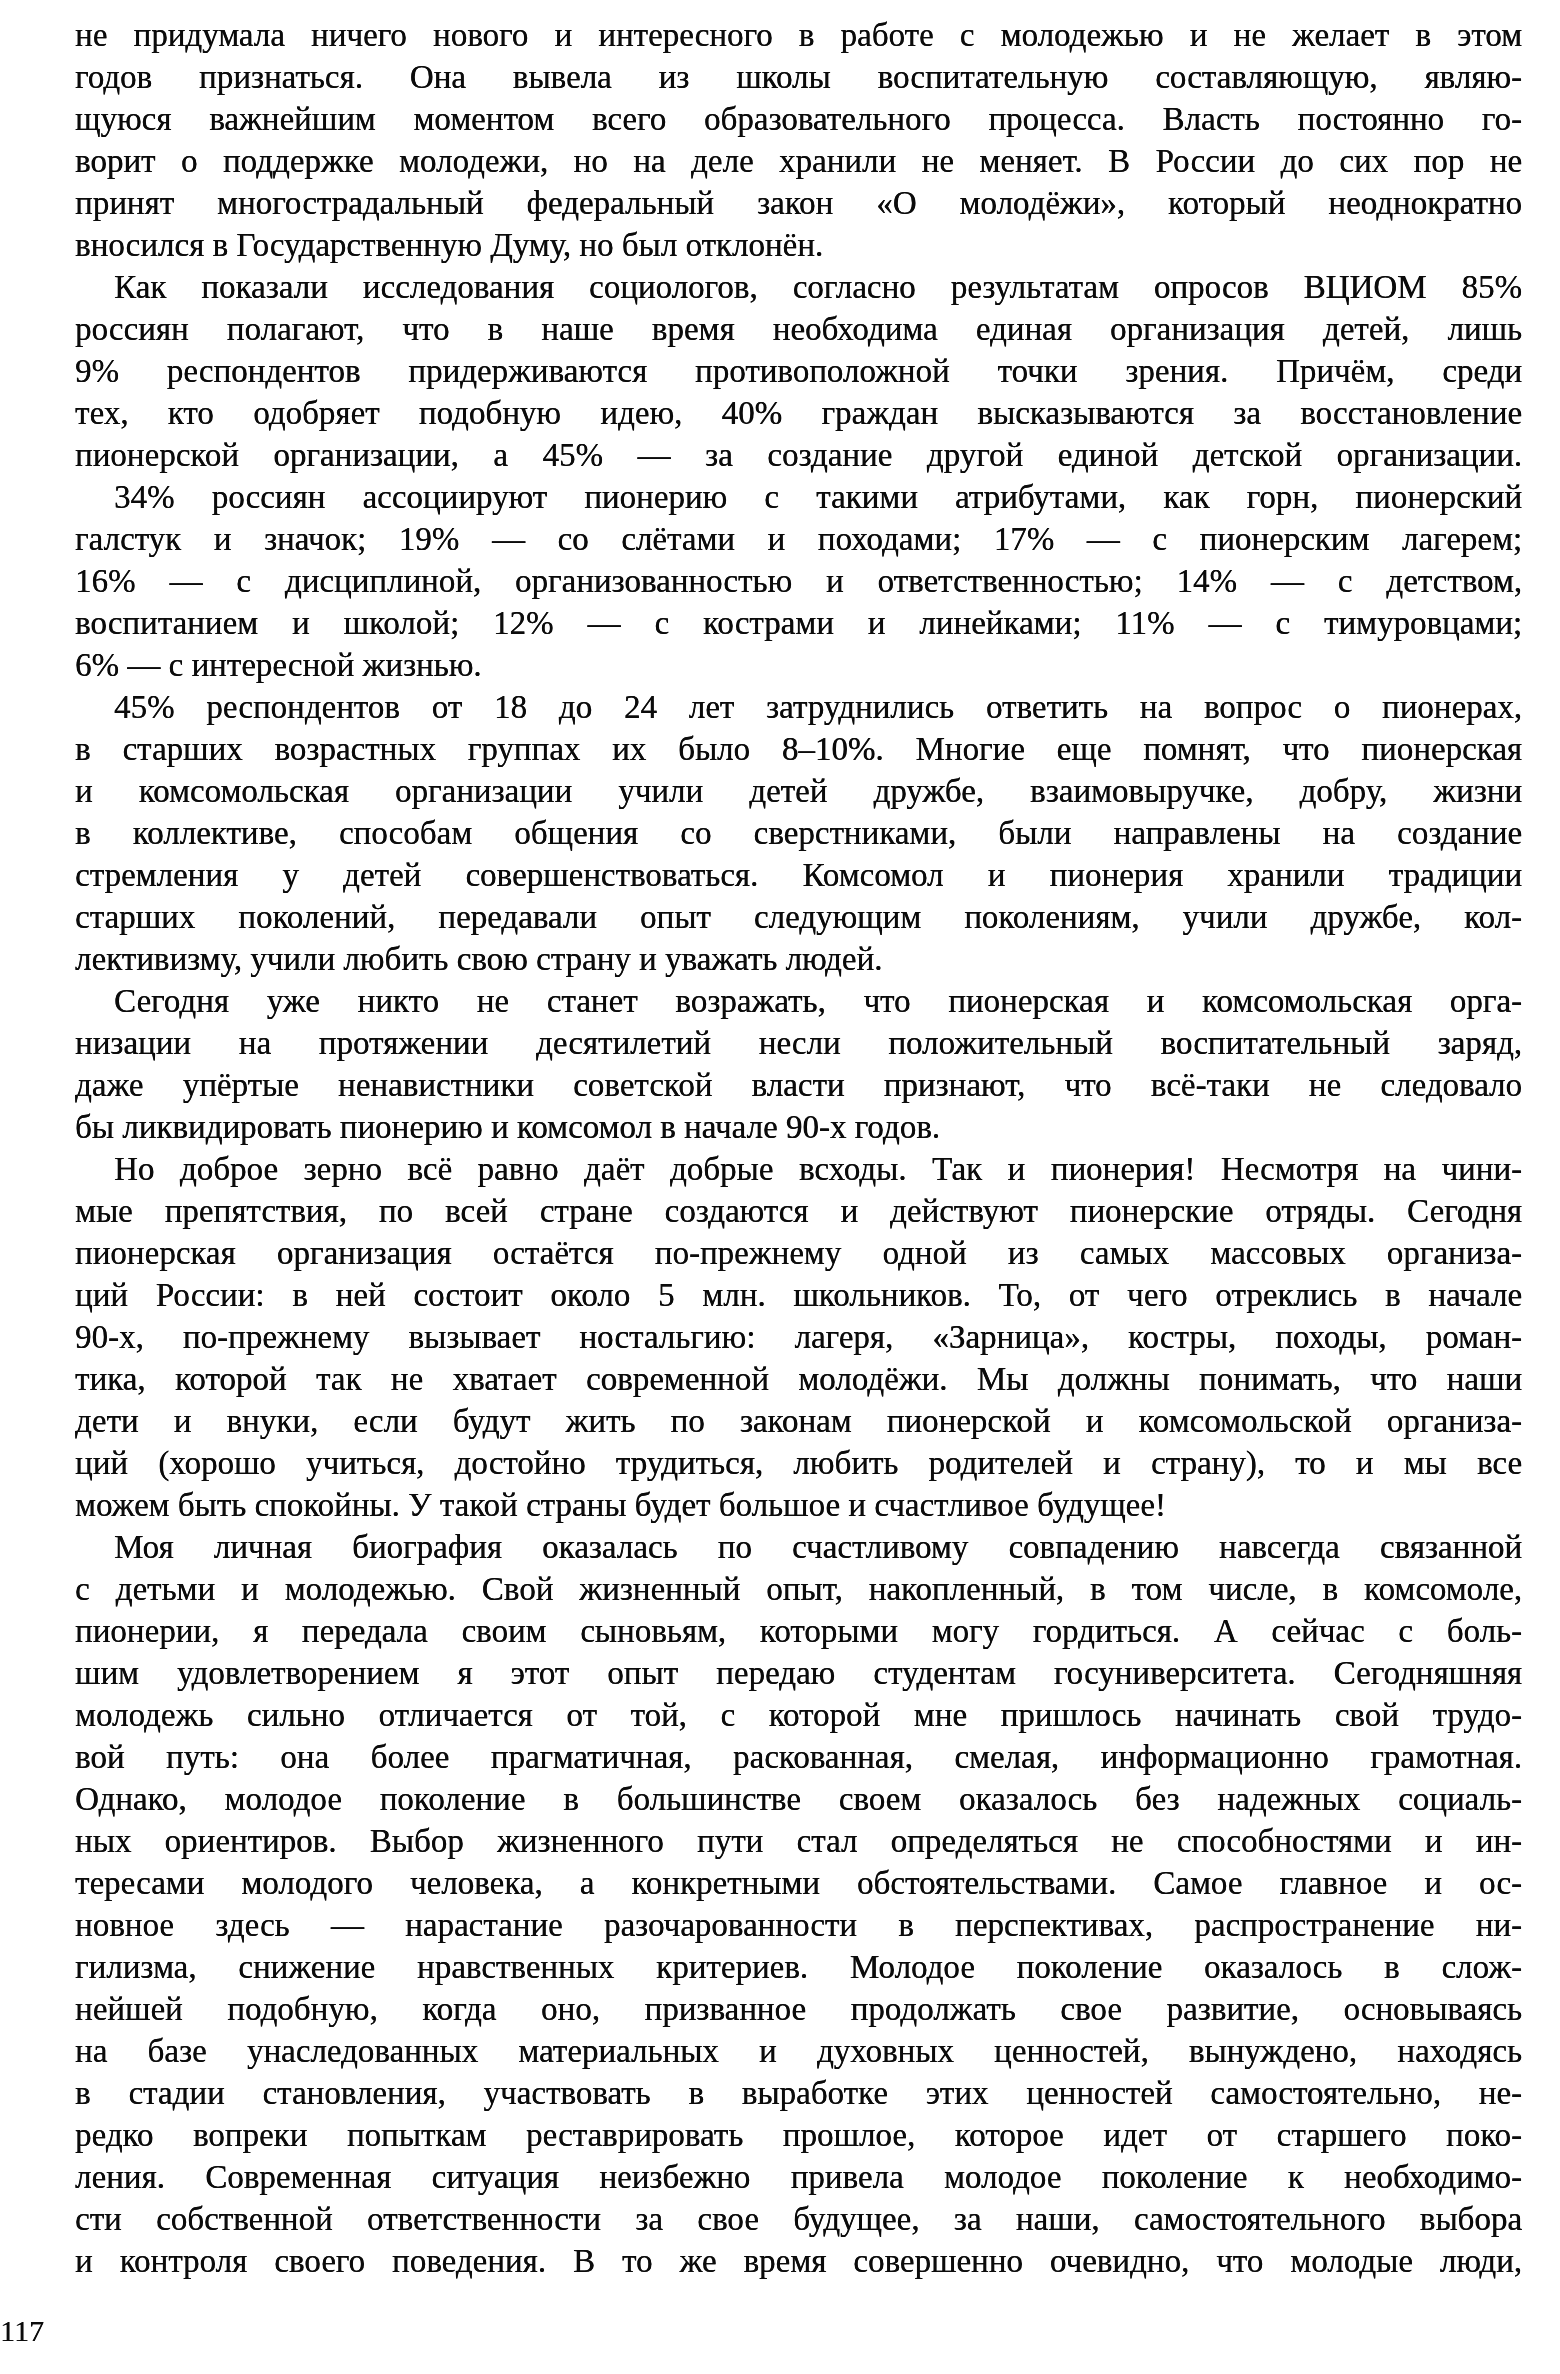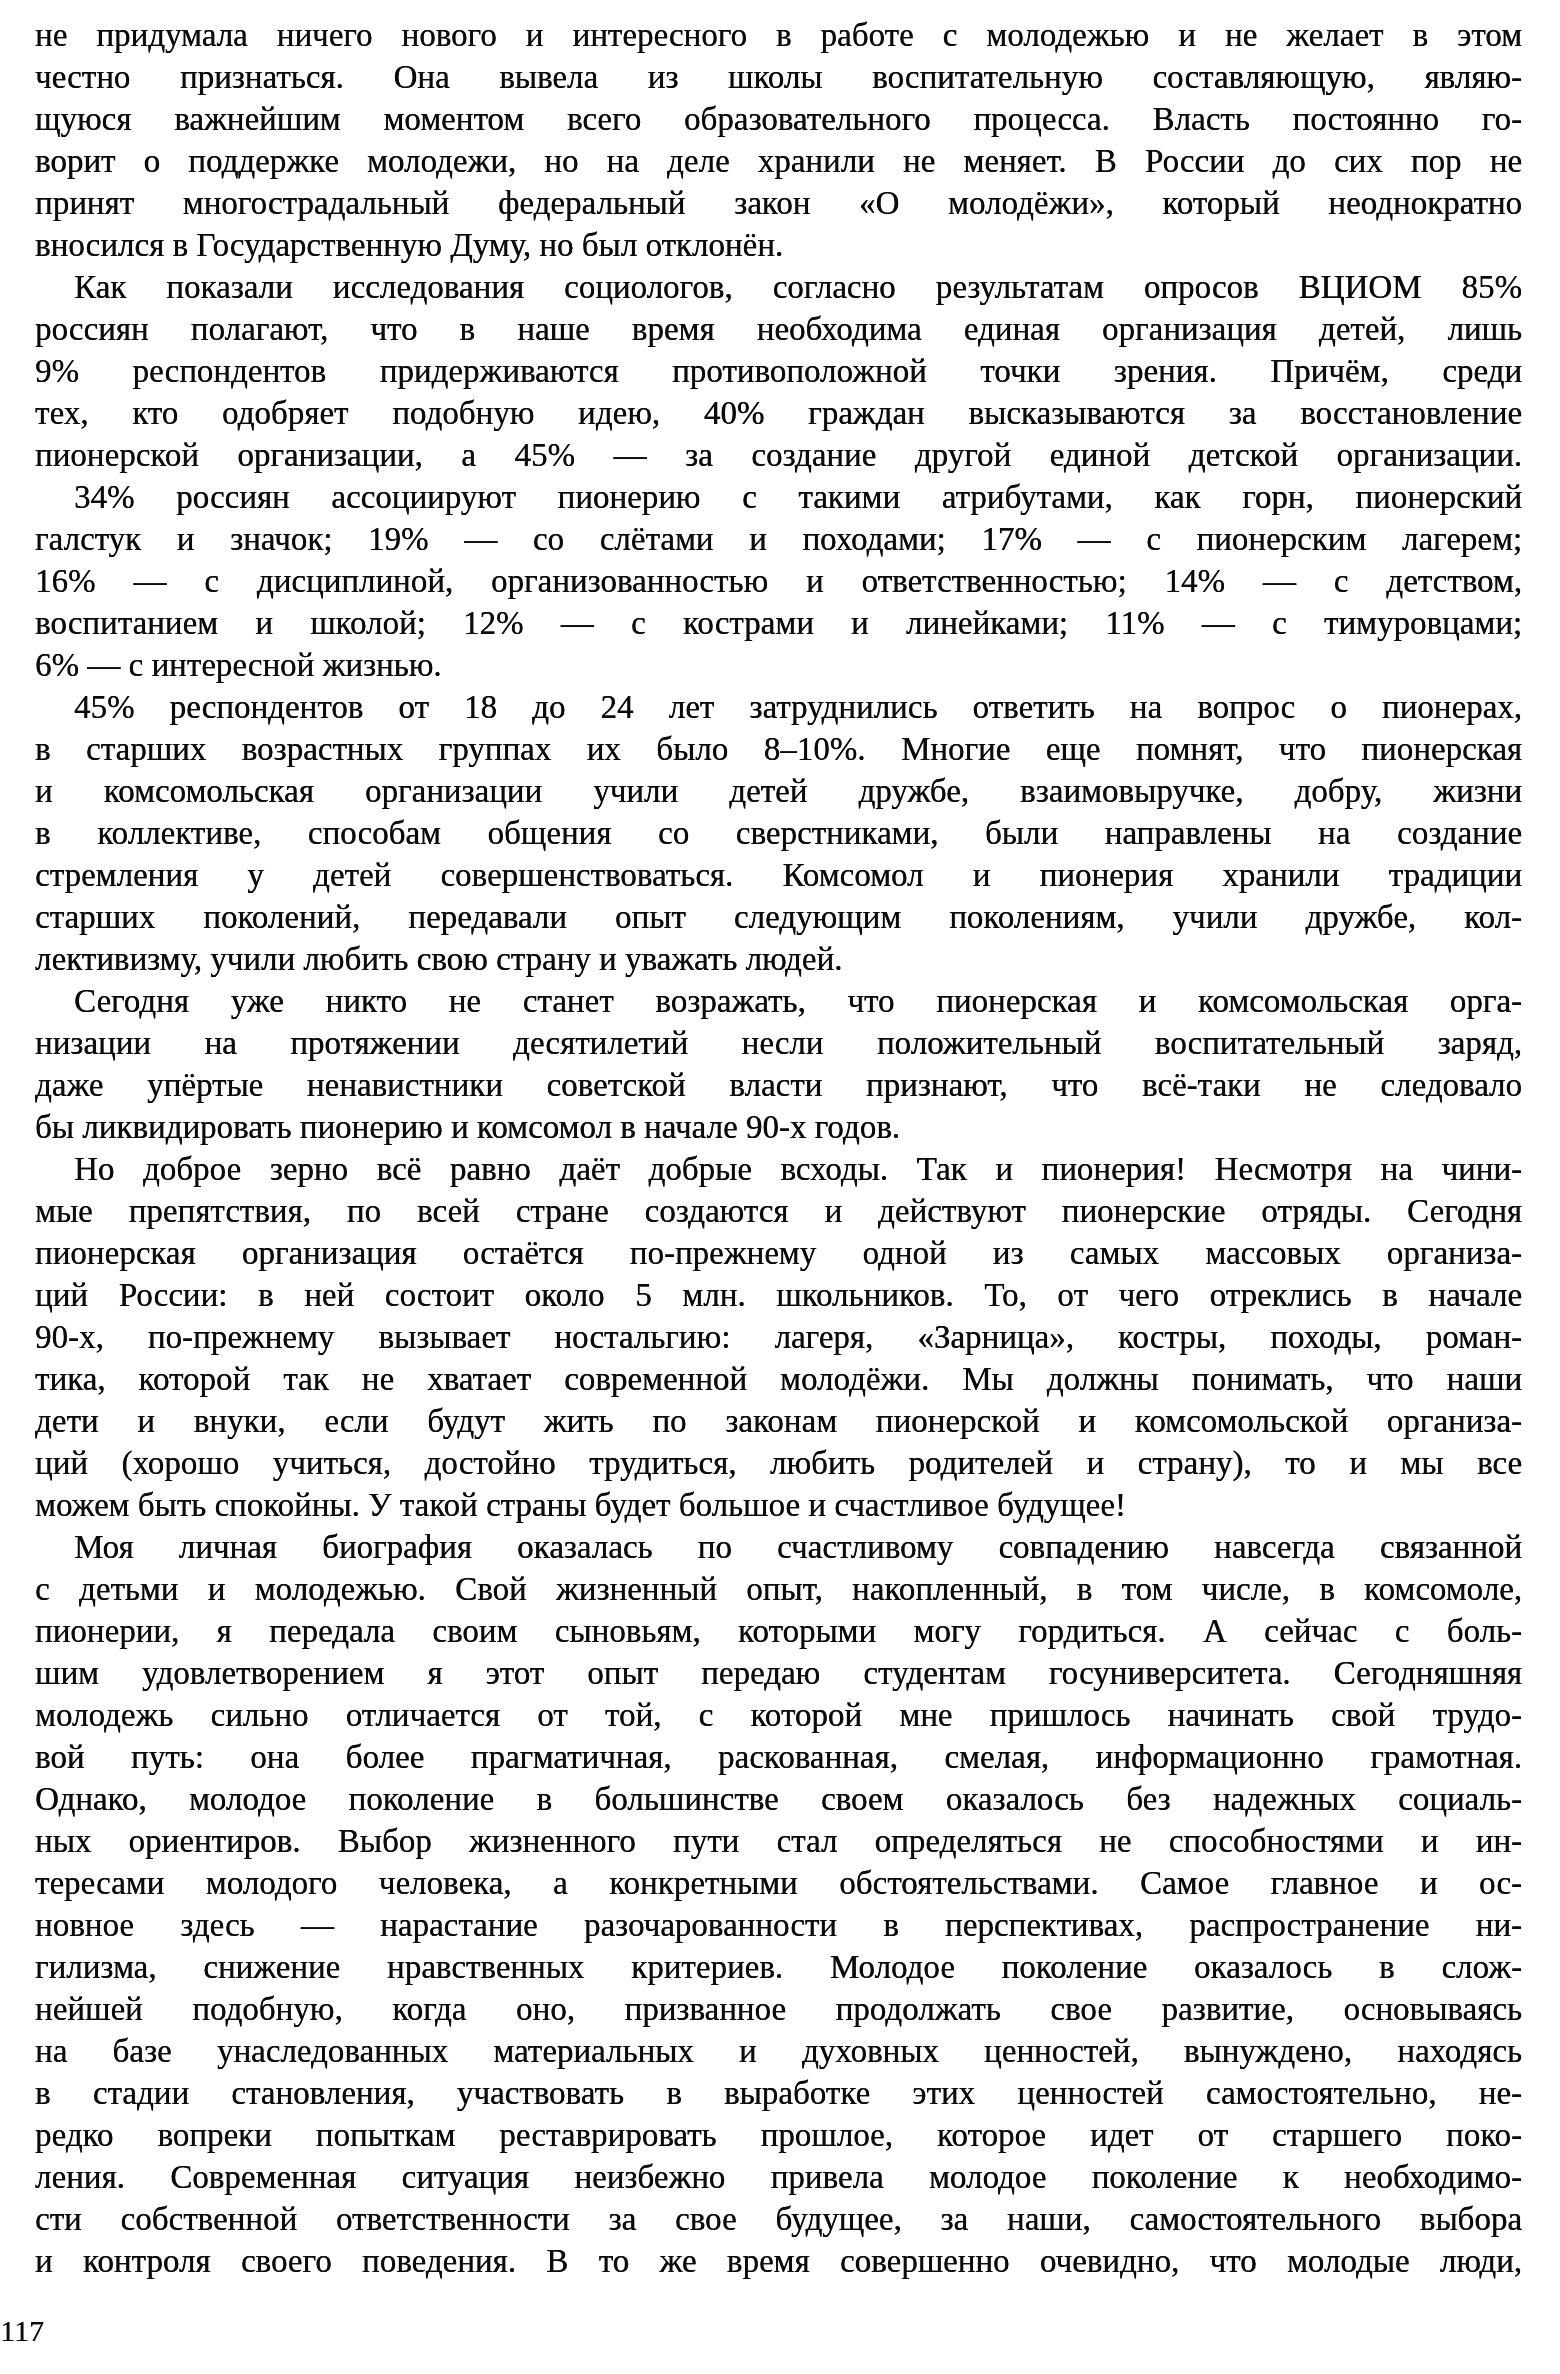--- a/index.html
+++ b/index.html
@@ -15,20 +15,21 @@
     overflow: hidden;
     font-family: "Liberation Serif", "DejaVu Serif", serif;
     color: #0b0b0b;
   }
   .text-block {
     padding: 13.7px 38px 0 35px;
     font-size: 33px;
     line-height: 42px;
     font-weight: 400;
     text-shadow: 0.3px 0 0 currentColor; 
+    margin-left: 40px;
   }
   .paragraph { margin: 0; }
   .line {
     text-align: justify;
     text-align-last: justify;
     white-space: normal;
     overflow: hidden;
   }
   .line.last { text-align-last: left; }
   .line.indent { padding-left: 39px; }
@@ -42,21 +43,21 @@
     text-shadow: 0.3px 0 0 currentColor;
   }
 </style>
 </head>
 <body>
 
 <div class="page">
   <div class="text-block" id="text-block">
       <div class="paragraph">
         <div class="line">не придумала ничего нового и интересного в работе с молодежью и не желает в этом</div>
-        <div class="line">честно признаться. Она вывела из школы воспитательную составляющую, являю-</div>
+        <div class="line">годов признаться. Она вывела из школы воспитательную составляющую, являю-</div>
         <div class="line">щуюся важнейшим моментом всего образовательного процесса. Власть постоянно го-</div>
         <div class="line">ворит о поддержке молодежи, но на деле хранили не меняет. В России до сих пор не</div>
         <div class="line">принят многострадальный федеральный закон «О молодёжи», который неоднократно</div>
         <div class="line last">вносился в Государственную Думу, но был отклонён.</div>
       </div>
       <div class="paragraph">
         <div class="line indent">Как показали исследования социологов, согласно результатам опросов ВЦИОМ 85%</div>
         <div class="line">россиян полагают, что в наше время необходима единая организация детей, лишь</div>
         <div class="line">9% респондентов придерживаются противоположной точки зрения. Причём, среди</div>
         <div class="line">тех, кто одобряет подобную идею, 40% граждан высказываются за восстановление</div>

